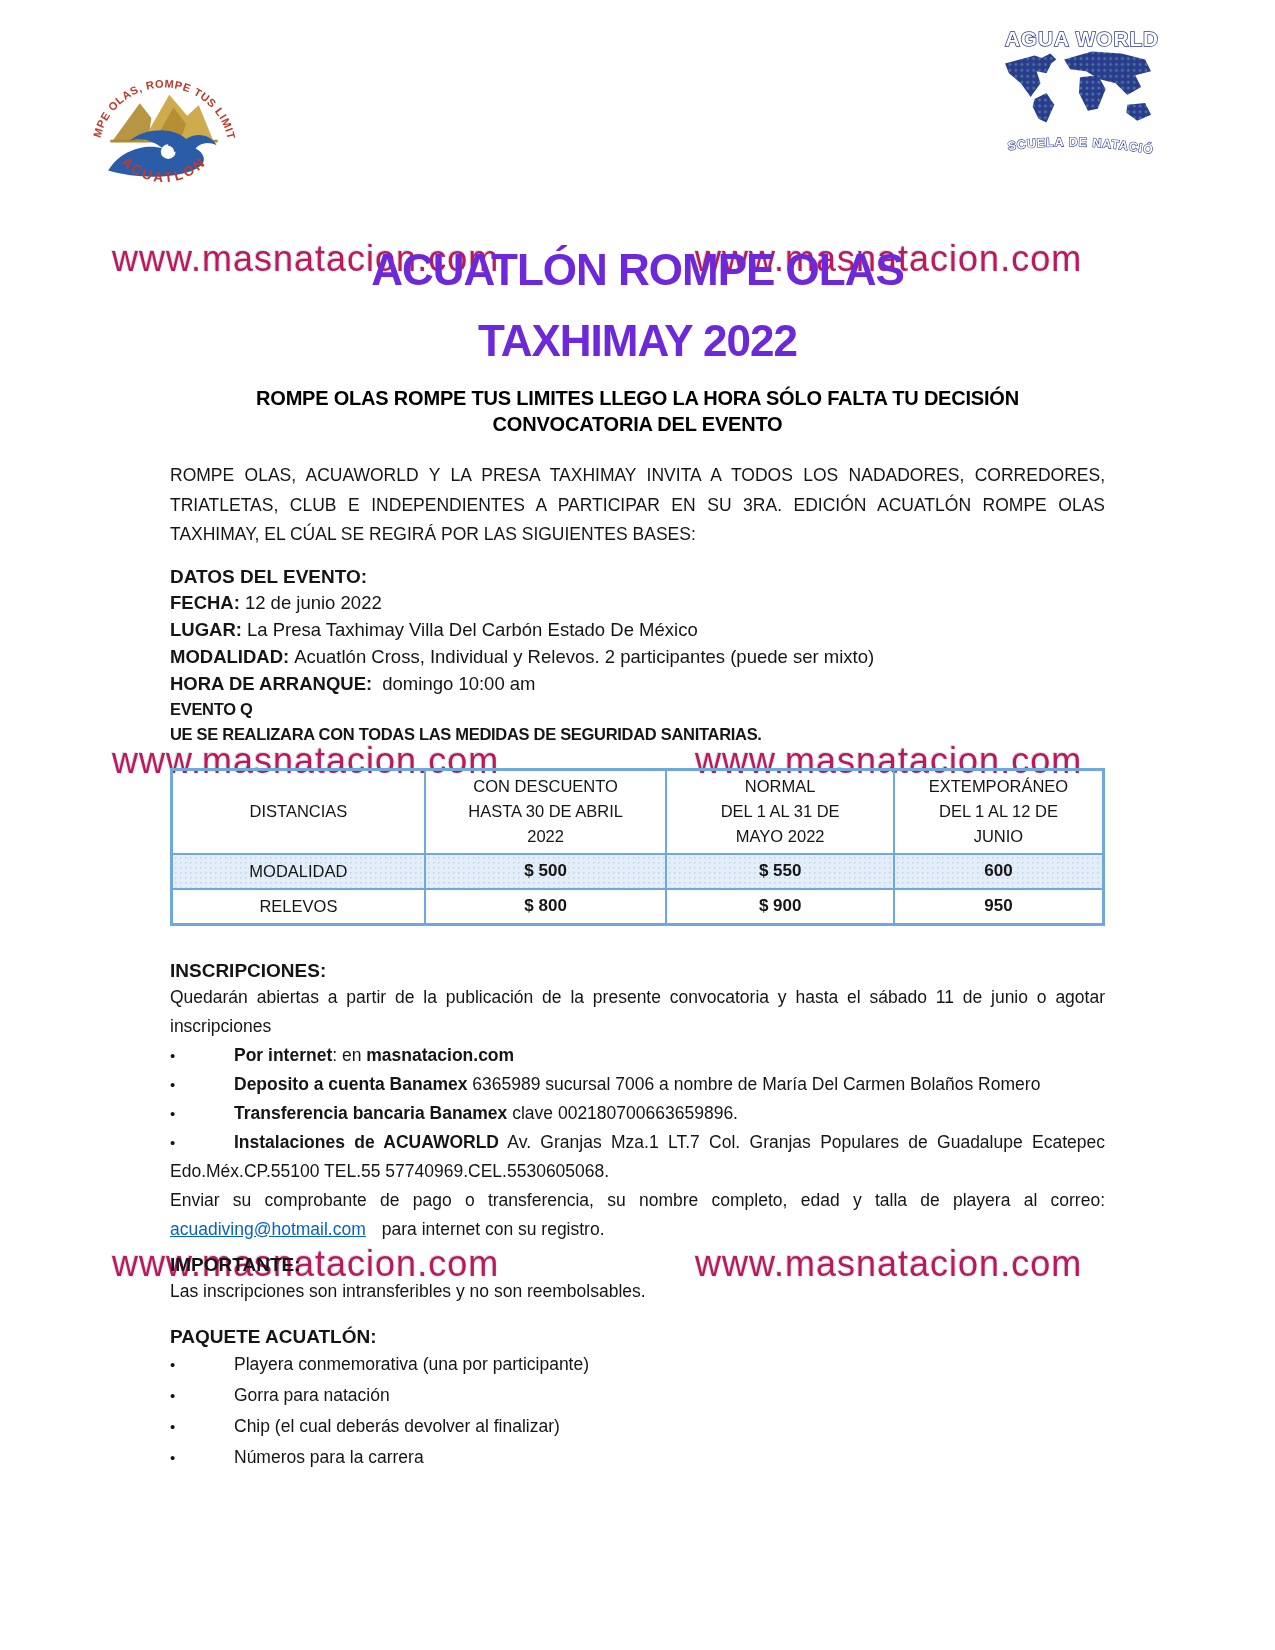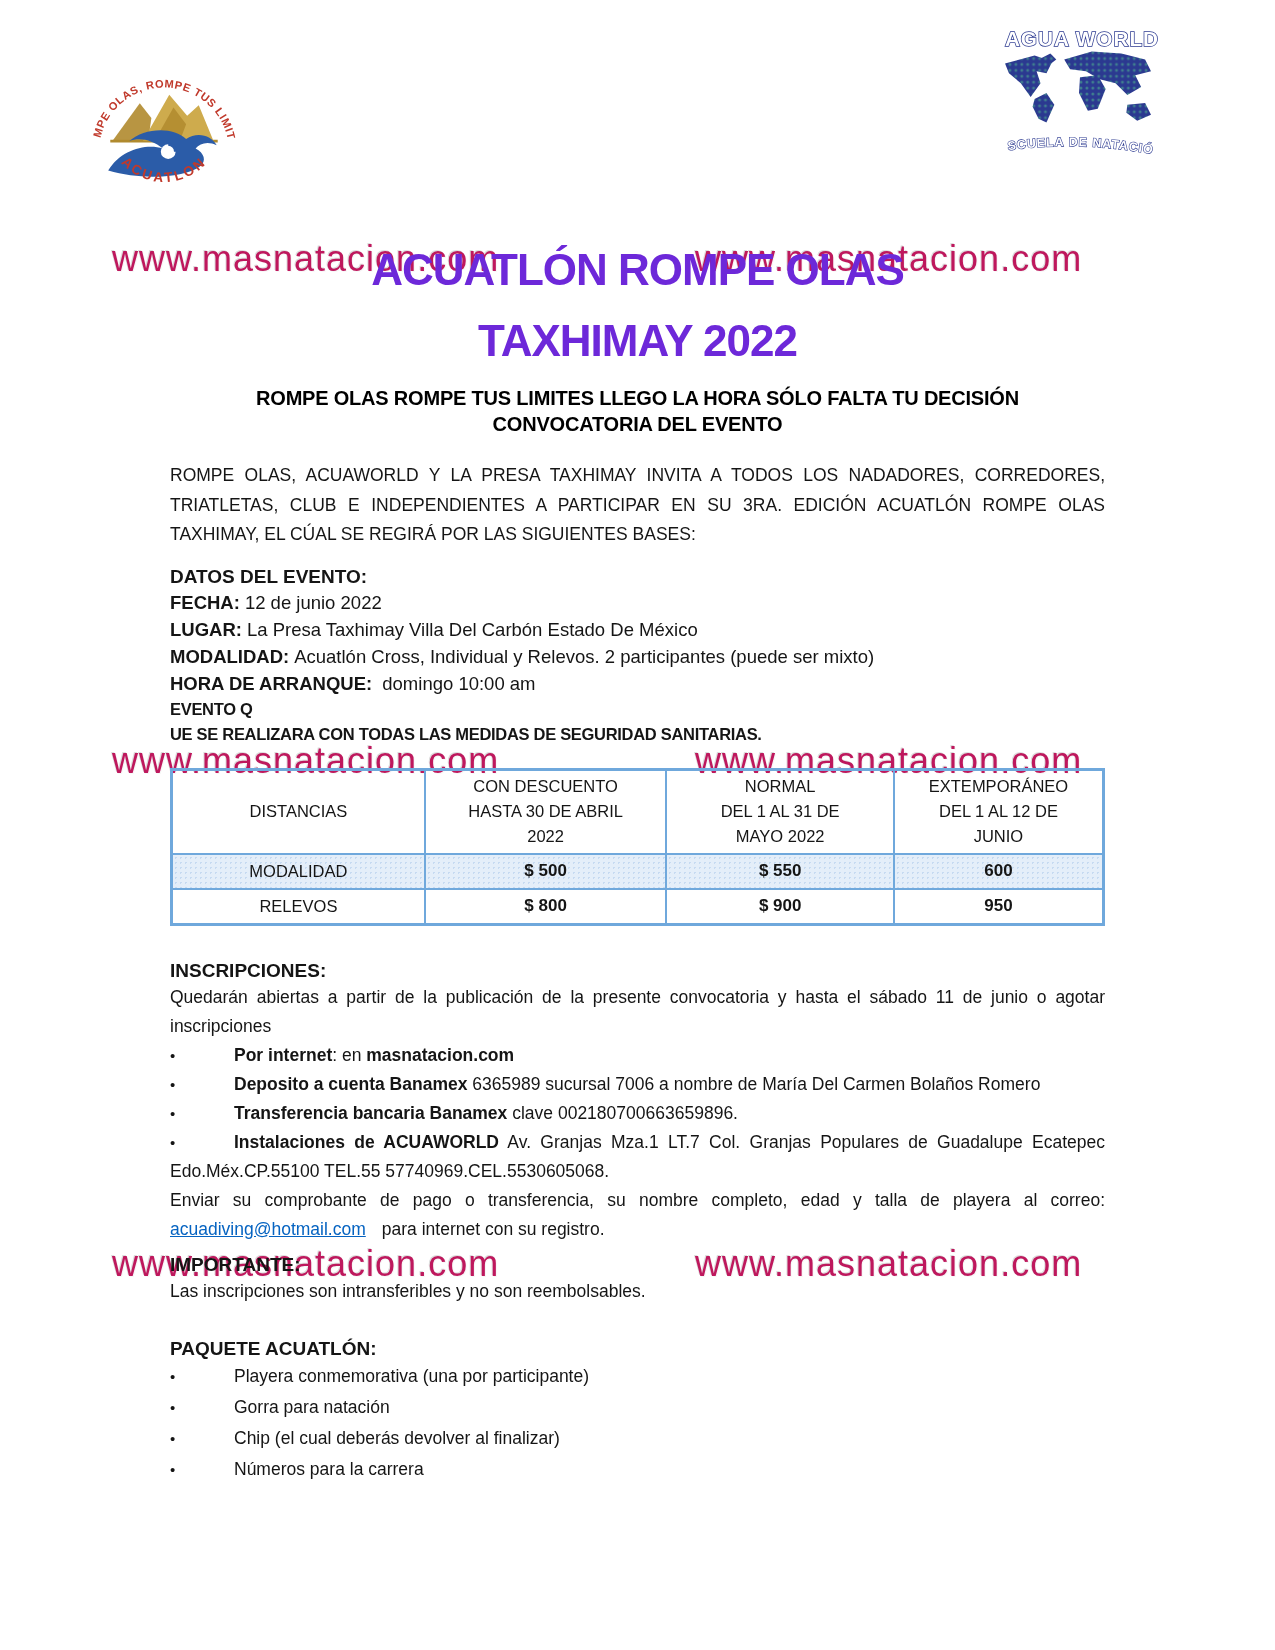--- a/index.html
+++ b/index.html
@@ -52,21 +52,21 @@
   .sec-heading { font-weight:bold; font-size:19px; line-height:24px; }
   .body-txt { font-size:17.5px; line-height:29px; }
   .justify { text-align:justify; }
   .bullet .tab { display:inline-block; width:64px; }
   .bullet .dot { font-size:15px; }
   .email { color:#0563c1; text-decoration:underline; cursor:pointer; }
   .gap { padding-left:16px; }
 
   .mt-insc { margin-top:33px; }
   .mt-imp  { margin-top:9px; }
-  .mt-paq  { margin-top:31px; }
+  .mt-paq  { margin-top:19px; }
   .pkg-item { font-size:17.5px; line-height:30px; }
 </style>
 </head>
 <body>
 
 <div class="page">
 
   <div class="watermark" style="left:112px; top:238px;">www.masnatacion.com</div>
   <div class="watermark" style="left:695px; top:238px;">www.masnatacion.com</div>
   <div class="watermark" style="left:112px; top:740px;">www.masnatacion.com</div>

